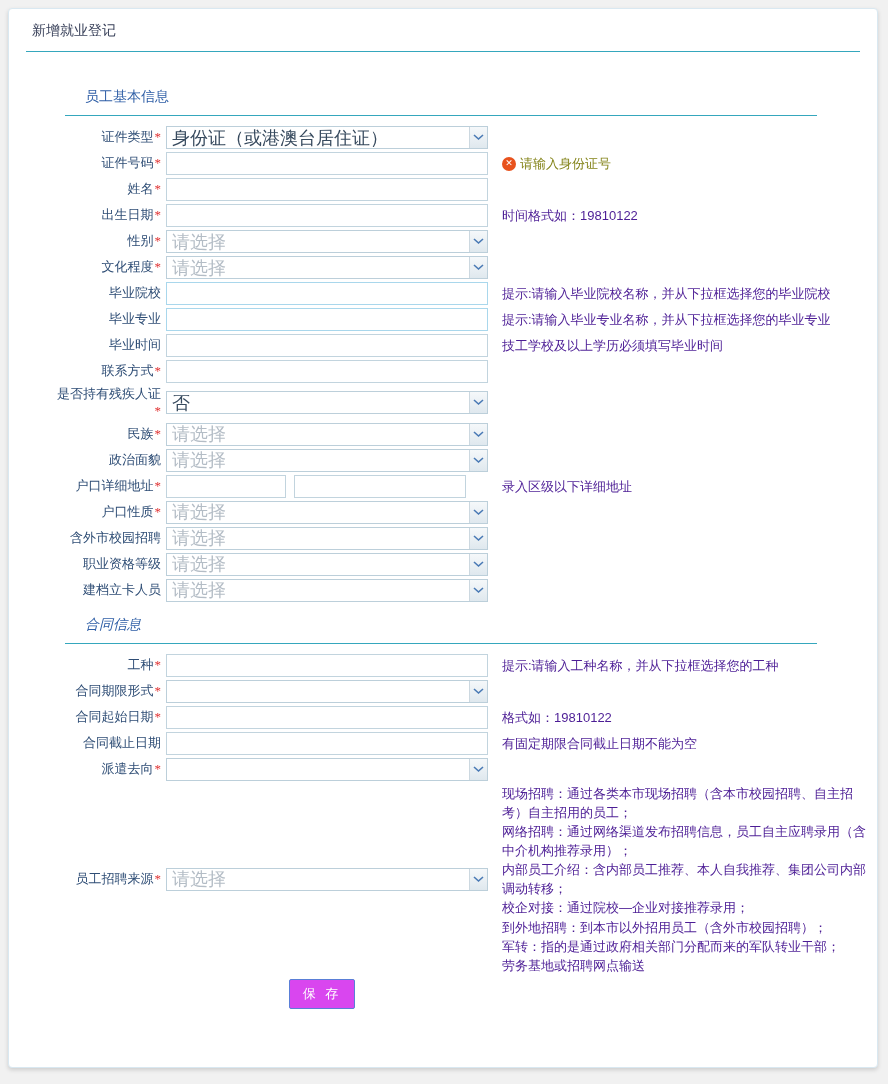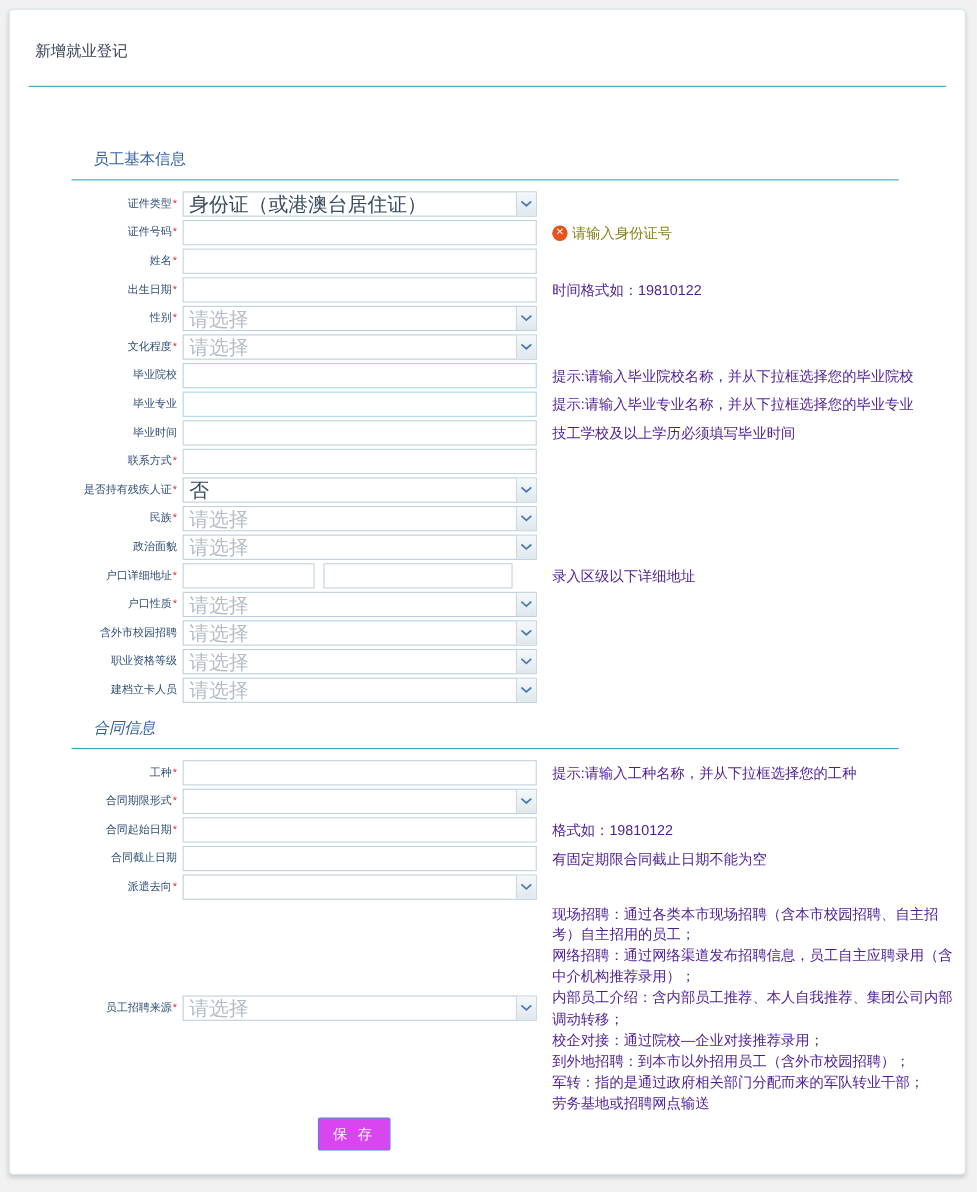--- a/index.html
+++ b/index.html
@@ -6,28 +6,28 @@
   body{
     width:888px;height:1084px;background:#f1f1f1;
     font-family:"Liberation Sans","DejaVu Sans",sans-serif;
     position:relative;overflow:hidden;
   }
   .card{
     position:absolute;left:8px;top:8px;width:870px;height:1060px;
     background:#fff;border:1px solid #d9e8f1;border-radius:4px;
     box-shadow:0 2px 4px rgba(0,0,0,.15);box-sizing:border-box;overflow:hidden;
   }
-  .page-header{margin:16px 17px;padding:13px 6px 22px;border-bottom:1px solid #35a7bd;font-family:Liberation Mono, monospace;}
+  .page-header{margin:0 17px;padding:13px 6px 11px;border-bottom:1px solid #35a7bd;font-family:Liberation Mono, monospace;}
   .page-title{font-size:14px;font-weight:400;color:#39415a;margin:0;}
   .form{padding:0 0 0 46px;}
-  .section-head{margin:57px 0 10px 10px;width:752px;border-bottom:1px solid #35a7bd;padding-bottom:9px;}
+  .section-head{margin:36px 0 10px 10px;width:752px;border-bottom:1px solid #35a7bd;padding-bottom:9px;}
   .section + .section .section-head{margin-top:14px;font-style:italic;}
   .section-title{font-size:14px;color:#2e5ea6;margin-left:20px;}
   .row{display:flex;align-items:center;margin-bottom:3px;min-height:23px;}
-  .lbl{width:106px;text-align:right;font-size:10px;color:#2e4d75;line-height:1.3;flex:none;padding-right:5px;}
+  .lbl{width:106px;text-align:right;font-size:13px;color:#2e4d75;line-height:1.3;flex:none;padding-right:5px;font-family:Liberation Serif, serif;}
   .req{color:#e03131;margin-left:1px;}
   .ctrl{width:322px;flex:none;}
   .txt{
     width:100%;height:23px;box-sizing:border-box;border:1px solid #c2d4de;
     padding:2px 5px;font-size:13px;color:#333;background:#fff;outline:none;
   }
   .txt.lite{border-color:#a9d7ec;}
   .dbl{display:flex;gap:8px;}
   .dbl .txt.first{width:120px;}
   .dbl .txt.second{width:172px;}

